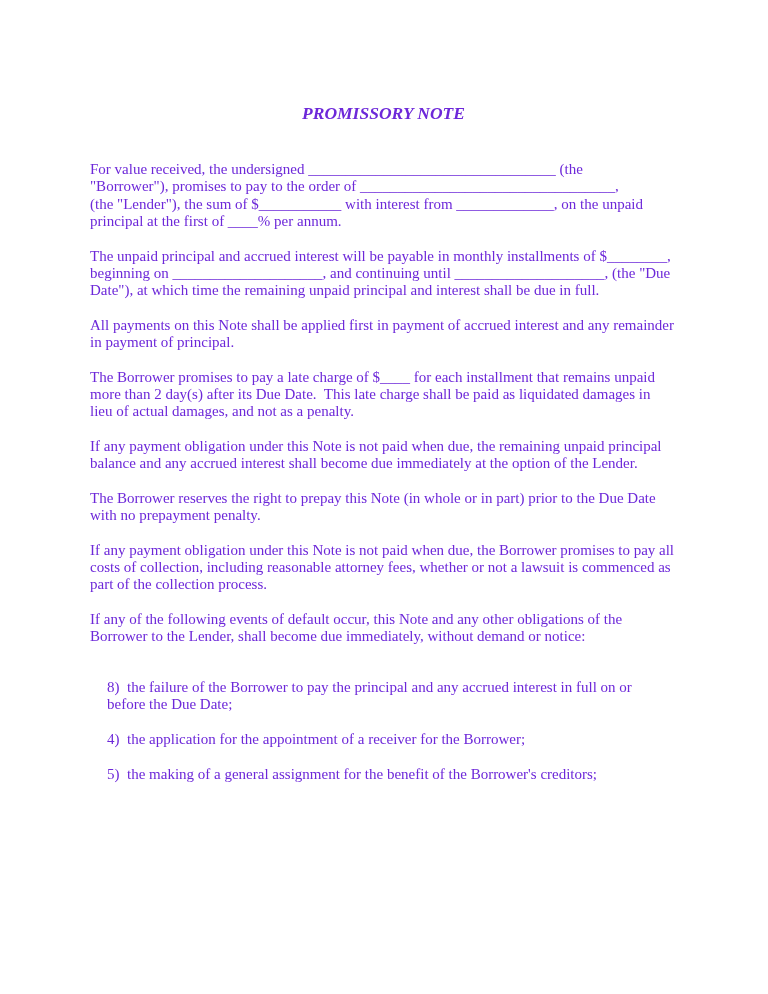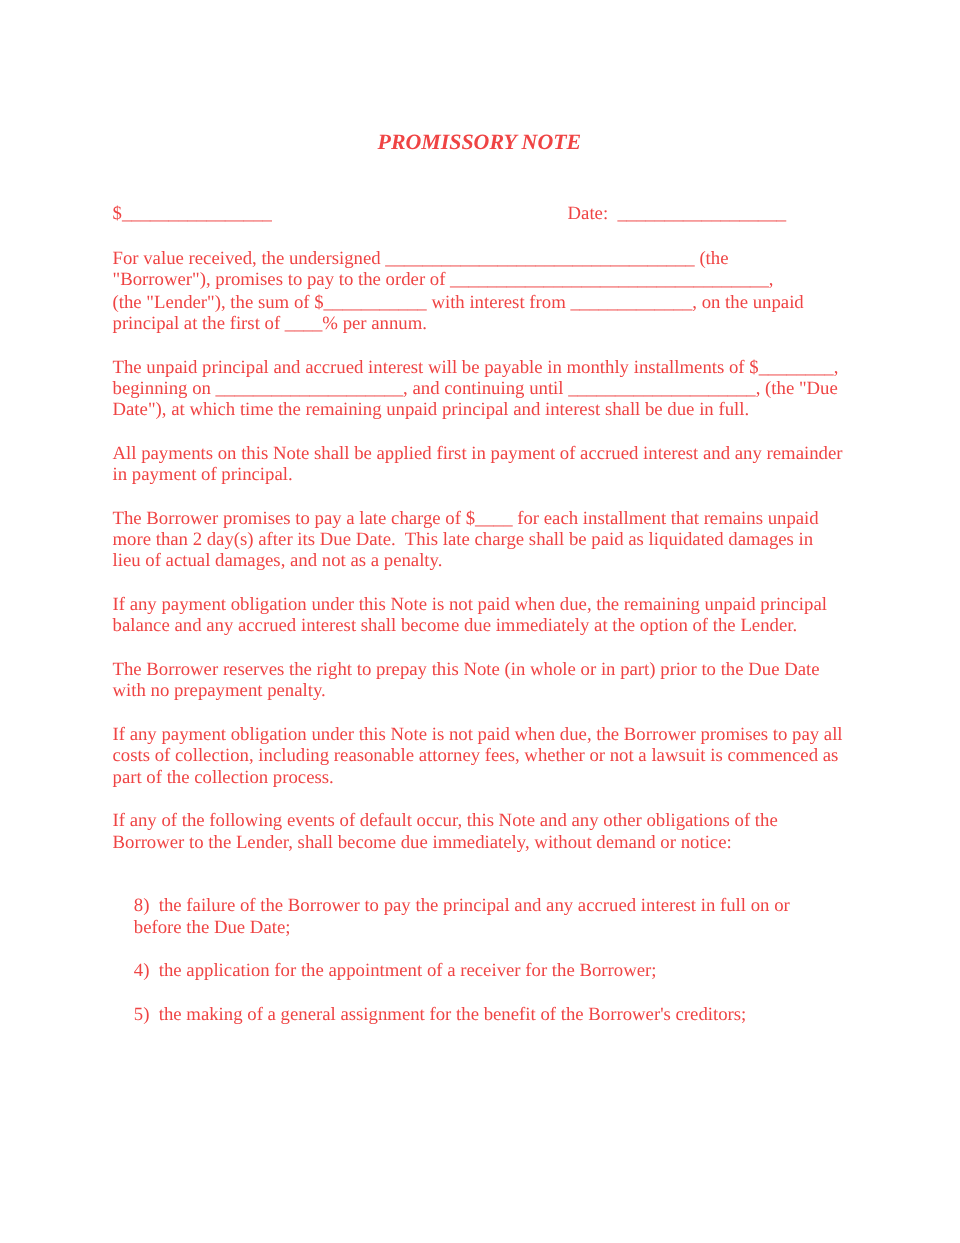--- a/index.html
+++ b/index.html
@@ -6,21 +6,21 @@
   .page {
     position: relative;
     width: 768px;
     height: 994px;
     box-sizing: border-box;
     background: #ffffff;
     padding: 103px 91px 0 90px;
     font-family: "Liberation Serif", "DejaVu Serif", serif;
     font-size: 15px;
     line-height: 17.4px;
-    color: #ef4444;
+    color: #6d28d9;
     overflow: hidden;
   }
   .doc-title {
     margin: 0 0 38px 0;
     font-size: 17.5px;
     line-height: 20px;
     font-weight: bold;
     font-style: italic;
     text-align: center;
     white-space: pre;
@@ -43,24 +43,20 @@
   }
   .default-events-list p.doc-par { margin: 0 0 17.5px 0; }
 </style>
 </head>
 <body>
 
 <div class="page">
 
   <h1 class="doc-title">PROMISSORY NOTE</h1>
 
-  <div class="amount-date-row">
-    <span class="amount-field">$________________</span>
-    <span class="date-field">Date:  __________________</span>
-  </div>
 
   <p class="doc-par">For value received, the undersigned _________________________________ (the
 "Borrower"), promises to pay to the order of __________________________________,
 (the "Lender"), the sum of $___________ with interest from _____________, on the unpaid
 principal at the first of ____% per annum.</p>
 
   <p class="doc-par">The unpaid principal and accrued interest will be payable in monthly installments of $________,
 beginning on ____________________, and continuing until ____________________, (the "Due
 Date"), at which time the remaining unpaid principal and interest shall be due in full.</p>
 

